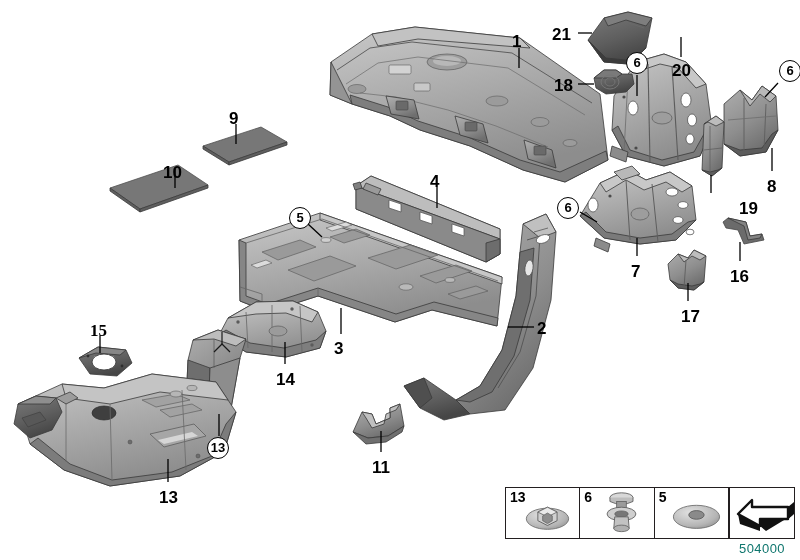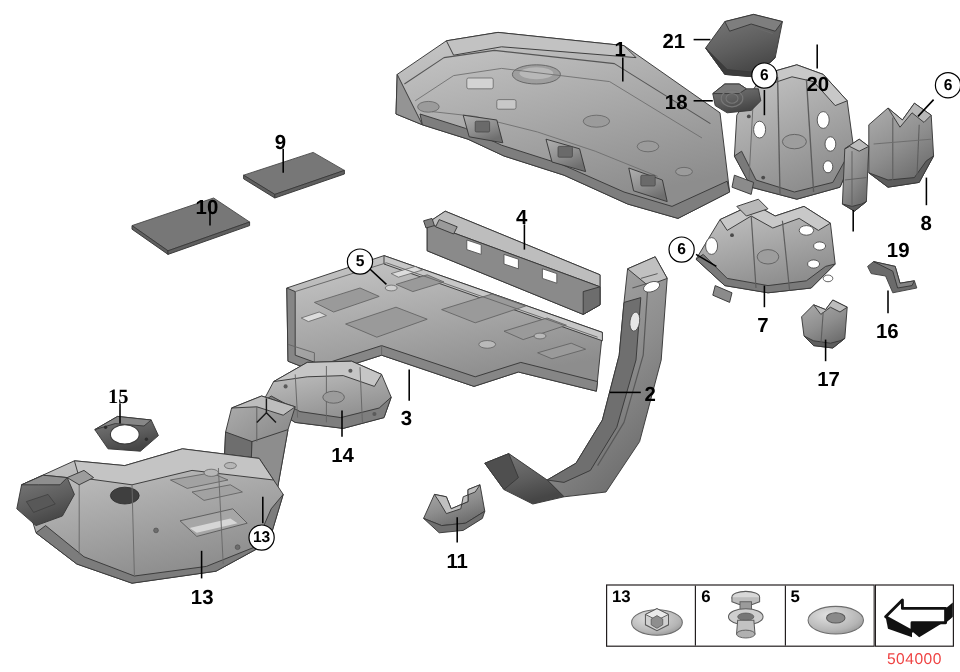--- a/index.html
+++ b/index.html
@@ -24,21 +24,21 @@
   .lcell{flex:1 1 0;border-right:1px solid #231f20;position:relative;
          box-sizing:border-box;}
   .lcell:last-child{border-right:none;}
   .lnum{position:absolute;left:4px;top:2px;font-weight:bold;font-size:14px;
         line-height:14px;color:#000;font-family:"Liberation Sans",sans-serif;}
   .licon{position:absolute;left:0;top:0;width:100%;height:100%;}
   #arrowcell{position:absolute;left:729px;top:487px;width:66px;height:52px;
              border:1px solid #231f20;box-sizing:border-box;background:#fff;}
   #docnum{position:absolute;left:729px;top:541px;width:66px;text-align:center;
           font-family:"Liberation Sans",sans-serif;font-size:13px;
-          letter-spacing:.4px;color:#ef4444;}
+          letter-spacing:.4px;color:#0f766e;}
 </style>
 </head>
 <body>
 
 <div id="diagram">
 
   <svg id="art" viewBox="0 0 800 560">
     <defs>
       <linearGradient id="gL" x1="0" y1="0" x2="0.4" y2="1">
         <stop offset="0%" stop-color="#c9c9c9"></stop>

